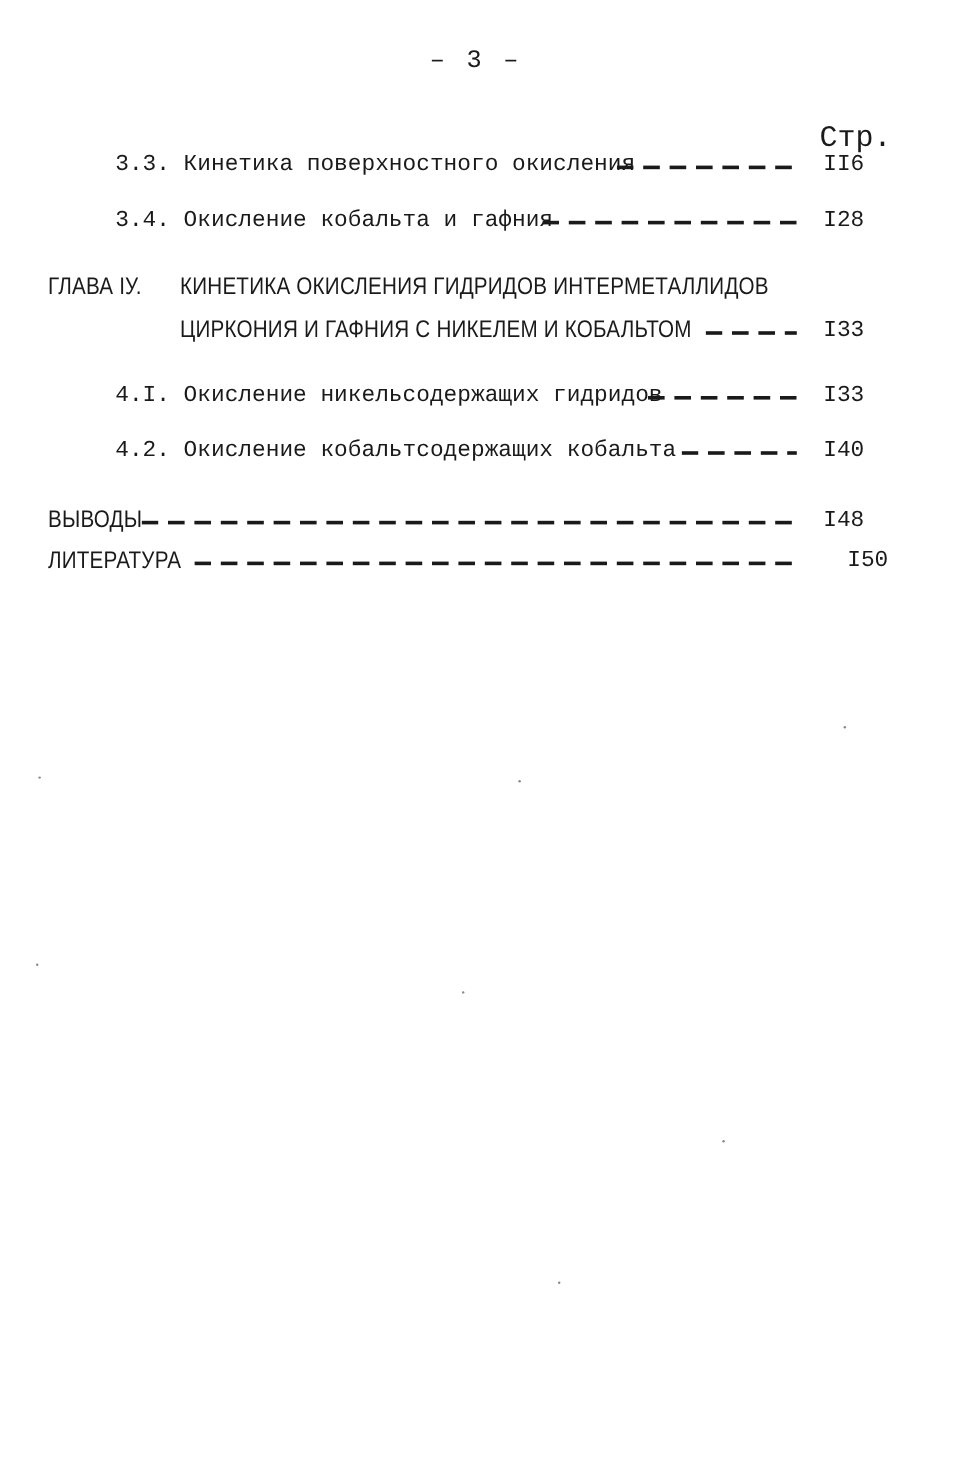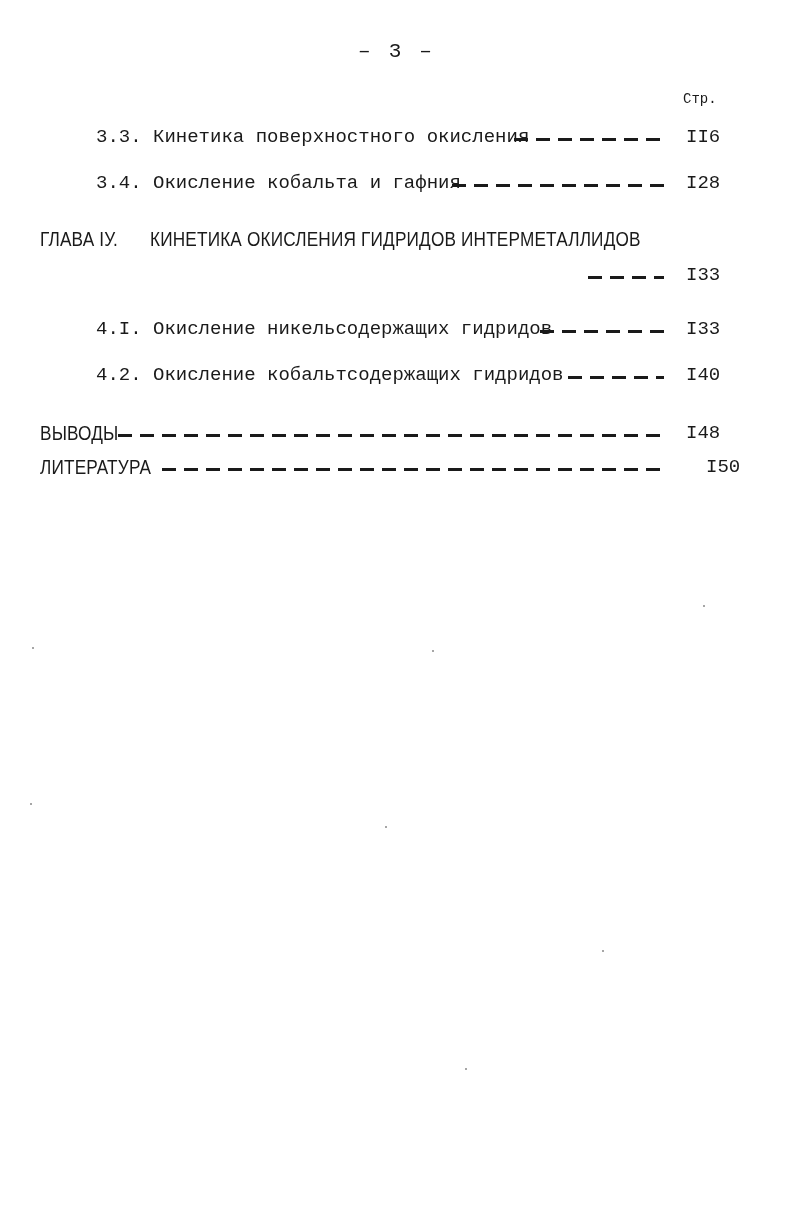--- a/index.html
+++ b/index.html
@@ -23,23 +23,23 @@
       text-align: center;
       font-size: 21px;
       letter-spacing: 4px;
     }
     .page-number .dash {
       display: inline-block;
       margin: 0 14px;
     }
     .pages-label {
       position: absolute;
-      top: 91px;
+      top: 101px;
       left: 683px;
-      font-size: 14px;
+      font-size: 25px;
     }
     .toc-line {
       position: absolute;
       height: 26px;
       font-size: 19px;
       line-height: 26px;
       white-space: nowrap;
     }
     .toc-text {
       position: absolute;
@@ -96,32 +96,33 @@
   <span class="toc-leader" style="left:356px; width:212px;"></span>
   <span class="toc-page" style="left:590px;">I28</span>
 </div>
 
 <div class="toc-line" style="top:226px; left:40px; width:720px;">
   <span class="toc-text"><span class="caps">ГЛАВА IУ.</span></span>
   <span class="toc-text" style="left:110px;"><span class="caps">КИНЕТИКА ОКИСЛЕНИЯ ГИДРИДОВ ИНТЕРМЕТАЛЛИДОВ</span></span>
 </div>
 
 <div class="toc-line" style="top:262px; left:150px; width:600px;">
+  <span class="toc-text"><span class="caps">ЦИРКОНИЯ И ГАФНИЯ С НИКЕЛЕМ И КОБАЛЬТОМ</span></span>
   <span class="toc-leader" style="left:438px; width:76px;"></span>
   <span class="toc-page" style="left:536px;">I33</span>
 </div>
 
 <div class="toc-line" style="top:316px; left:96px; width:650px;">
   <span class="toc-text"><span>4.I.</span> <span>Окисление никельсодержащих гидридов</span></span>
   <span class="toc-leader" style="left:444px; width:124px;"></span>
   <span class="toc-page" style="left:590px;">I33</span>
 </div>
 
 <div class="toc-line" style="top:362px; left:96px; width:650px;">
-  <span class="toc-text"><span>4.2.</span> <span>Окисление кобальтсодержащих гидридов</span></span>
+  <span class="toc-text"><span>4.2.</span> <span>Окисление кобальтсодержащих кобальта</span></span>
   <span class="toc-leader" style="left:472px; width:96px;"></span>
   <span class="toc-page" style="left:590px;">I40</span>
 </div>
 
 <div class="toc-line" style="top:420px; left:40px; width:720px;">
   <span class="toc-text"><span class="caps">ВЫВОДЫ</span></span>
   <span class="toc-leader" style="left:78px; width:546px;"></span>
   <span class="toc-page" style="left:646px;">I48</span>
 </div>
 

